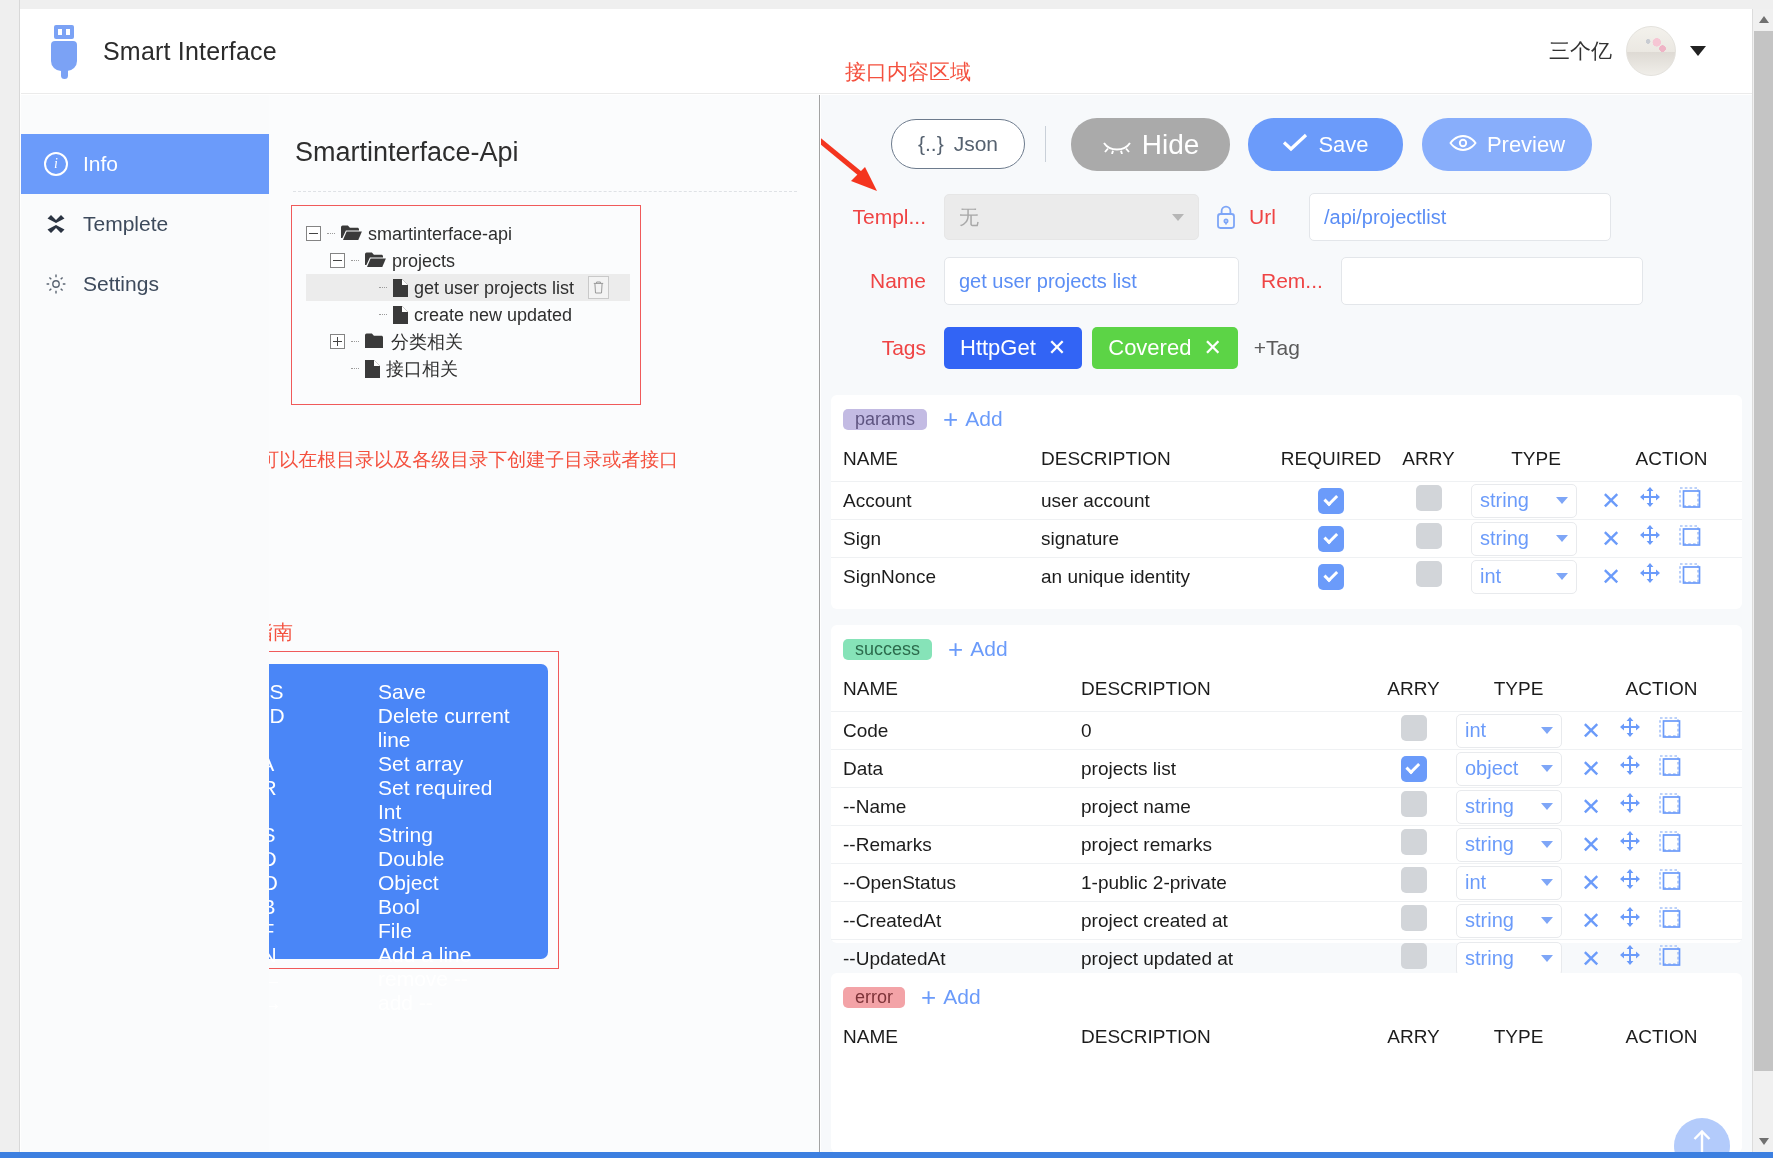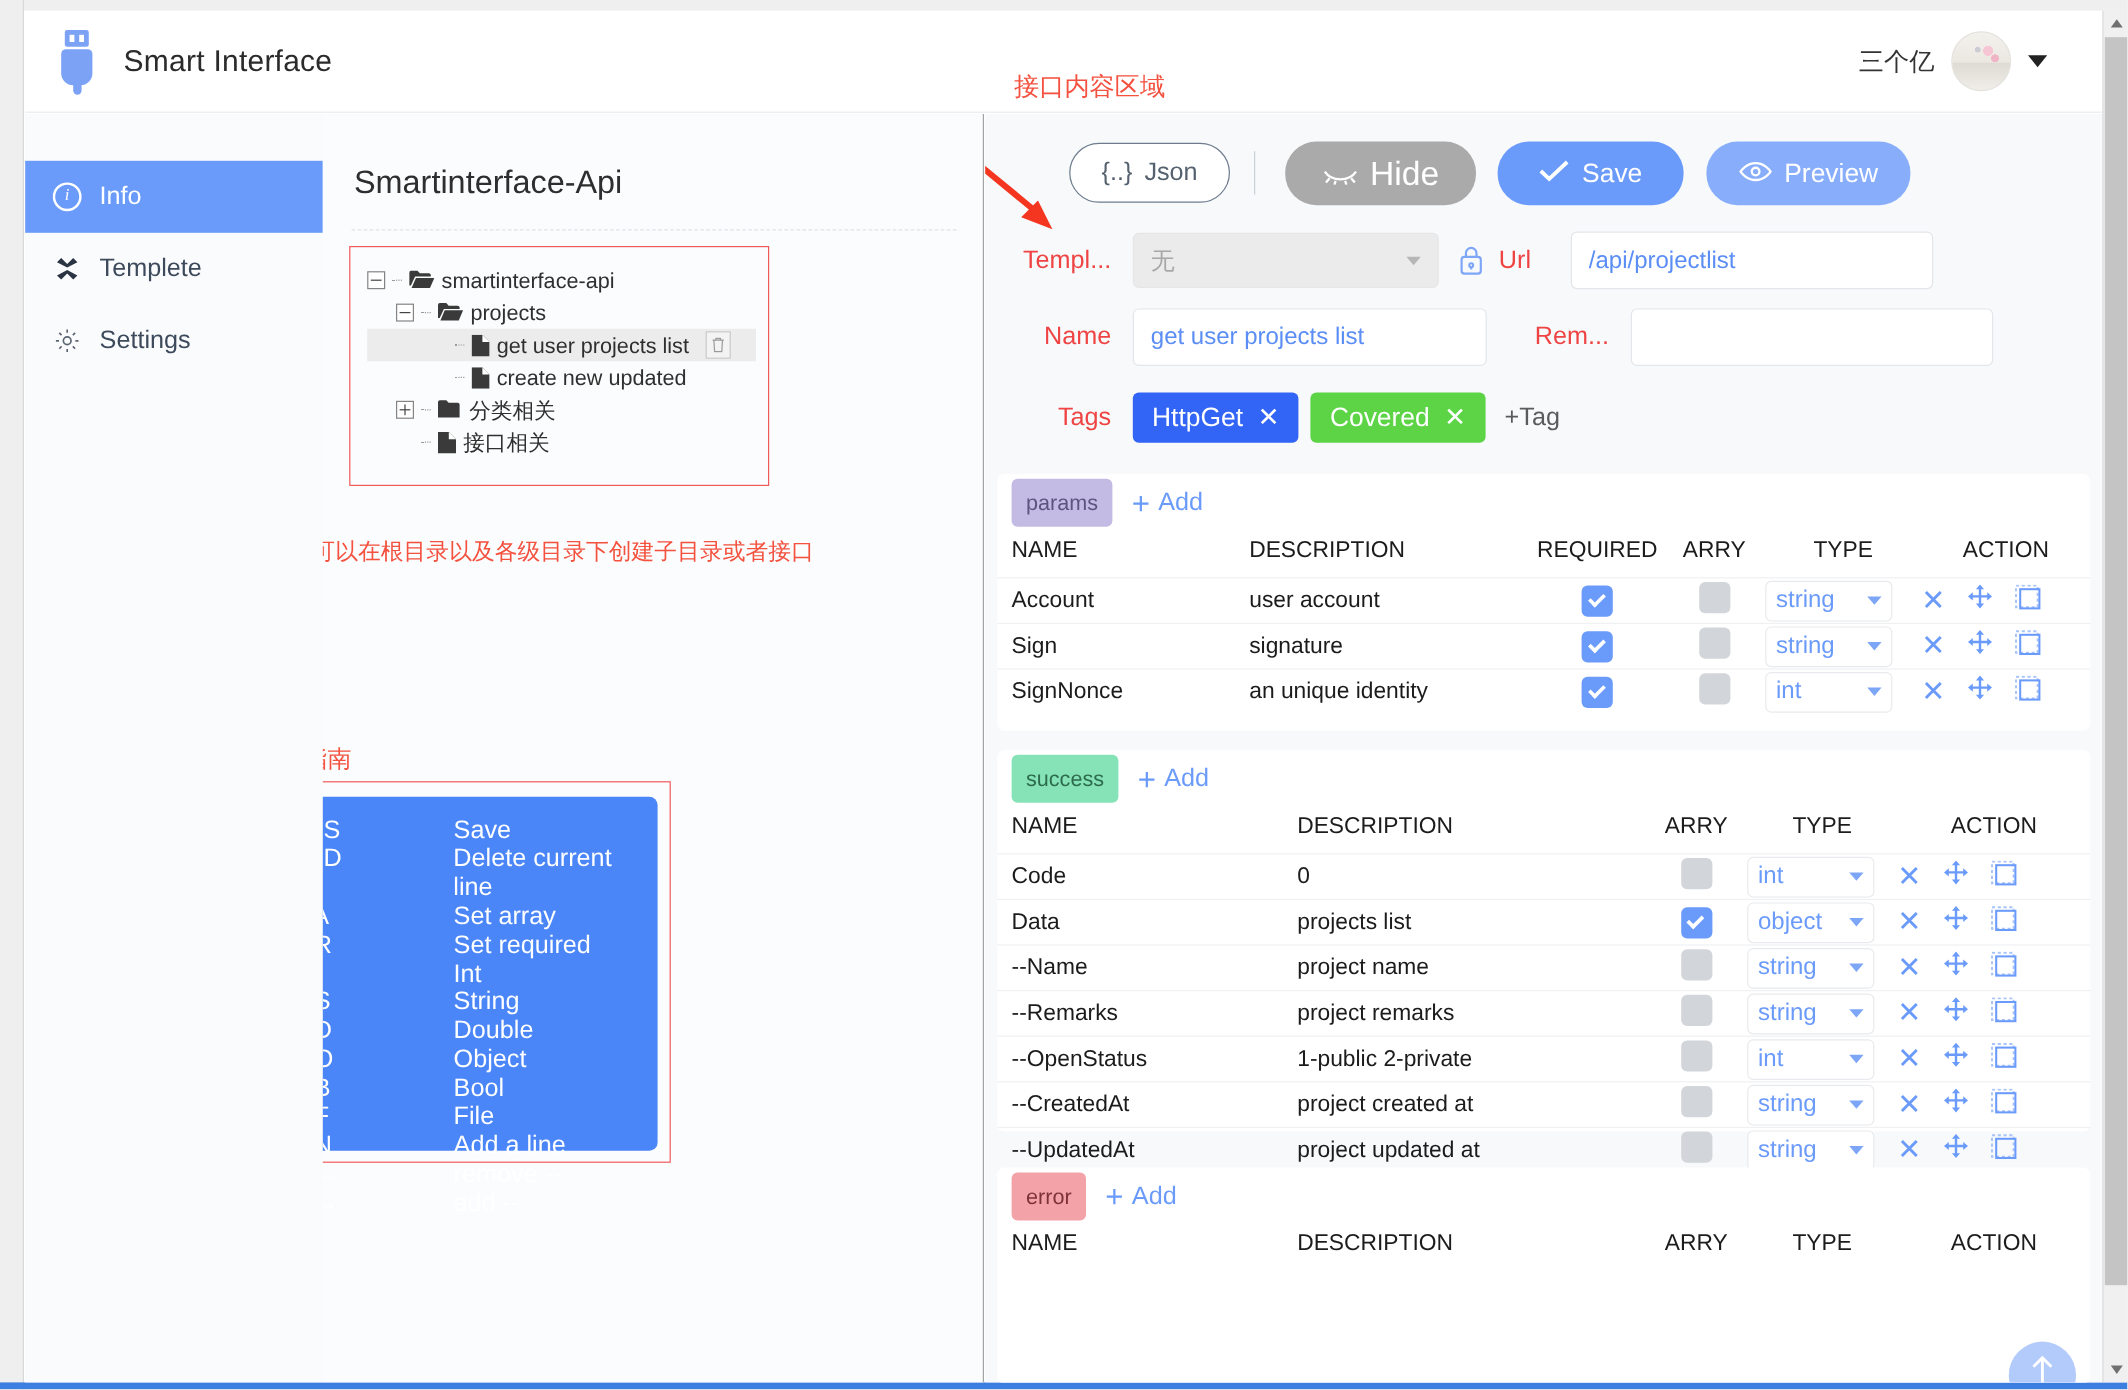--- a/index.html
+++ b/index.html
@@ -120,21 +120,21 @@
 
   .tag { display:flex; align-items:center; gap:12px; height:42px; padding:0 16px; border-radius:5px; color:#fff; font-size:22px; }
   .tag.blue { background:#3264f5; }
   .tag.green { background:#5cd446; }
   .tag-x { font-size:22px; line-height:1; }
   .addtag { font-size:21px; color:#5b5b5b; margin-left:16px; }
 
   
   .panel { position:absolute; left:10px; width:911px; background:#fff; border-radius:6px; }
   .panel-head { height:48px; display:flex; align-items:center; padding-left:12px; gap:16px; }
-  .chip { height:40px; padding:0 12px; border-radius:5px; font-size:18px; display:flex; align-items:center; }
+  .chip { height:21px; padding:0 12px; border-radius:5px; font-size:18px; display:flex; align-items:center; }
   .chip.params { background:#c3bbe3; color:#5e5480; }
   .chip.success { background:#86e3b8; color:#2c6b4c; }
   .chip.error { background:#f3a3a7; color:#7d3338; }
   .addbtn { display:flex; align-items:center; gap:7px; color:#6b9bfa; font-size:21px; cursor:pointer; }
   .plus { font-size:26px; line-height:1; }
 
   table { width:100%; border-collapse:collapse; table-layout:fixed; }
   th { font-size:19px; color:#1c1c1c; font-weight:400; text-align:left; padding:5px 0 11px 0; }
   td { font-size:19px; color:#1c1c1c; height:38px; border-top:1px solid #eff1f3; vertical-align:middle; }
   .c-name { padding-left:12px; }
@@ -419,21 +419,21 @@
             </g>
           </svg>
       </span>
       <span class="flabel" style="width:60px; margin-left:12px; text-align:left;">Url</span>
       <input class="finput" style="width: 302px; height: 48px;" value="/api/projectlist">
     </div>
 
     <div class="formrow" style="left:0; top:162px;">
       <span class="flabel" style="width:105px;">Name</span>
       <input class="finput" style="margin-left: 18px; width: 295px; height: 48px;" value="get user projects list">
-      <span class="flabel" style="width:80px; margin-left:40px; text-align:left;">Rem...</span>
+      <span class="flabel" style="width:80px; margin-left:22px; text-align:left;">Rem...</span>
       <input class="finput" style="width: 302px; height: 48px;" value="">
     </div>
 
     <div class="formrow" style="left:0; top:232px;">
       <span class="flabel" style="width:105px;">Tags</span>
       <span class="tag blue" style="margin-left:18px;">
         <span>HttpGet</span>
         <span class="tag-x">✕</span>
       </span>
       <span class="tag green" style="margin-left:10px;">

